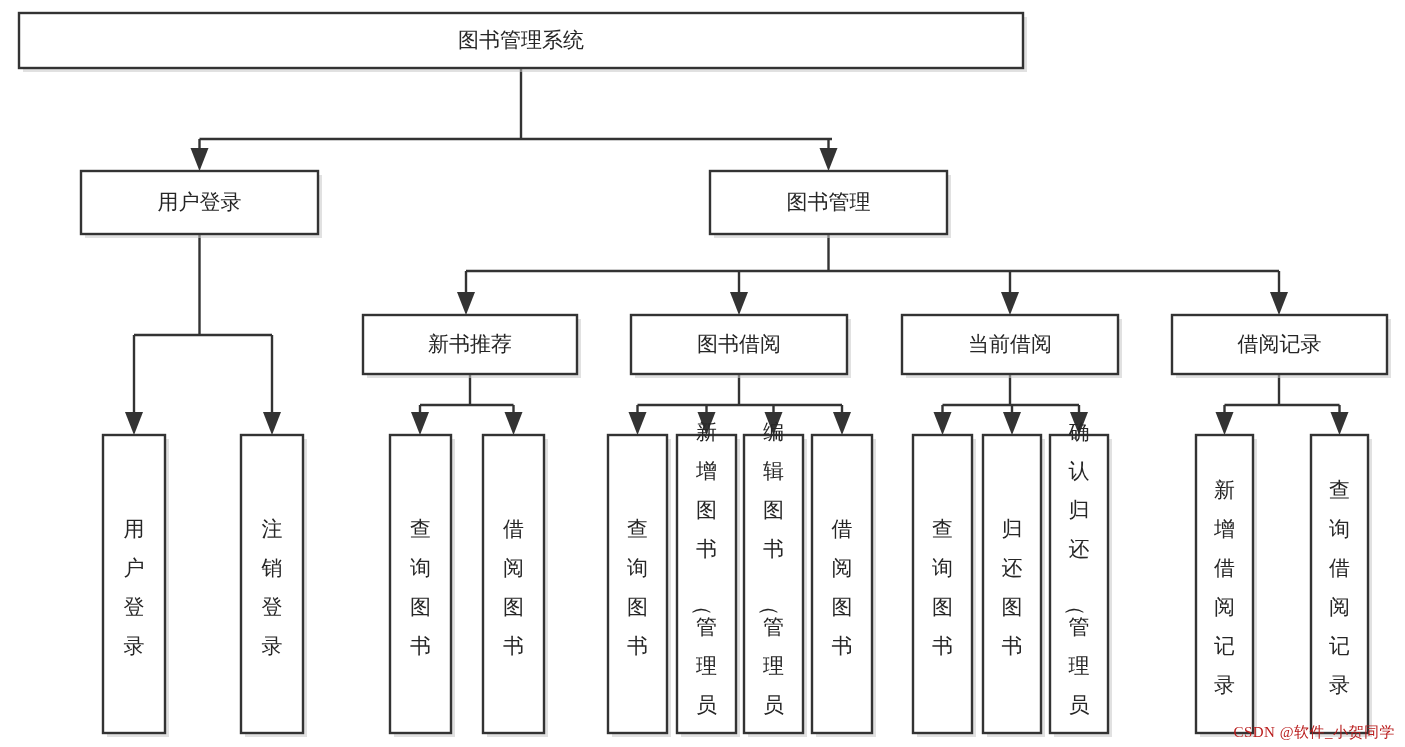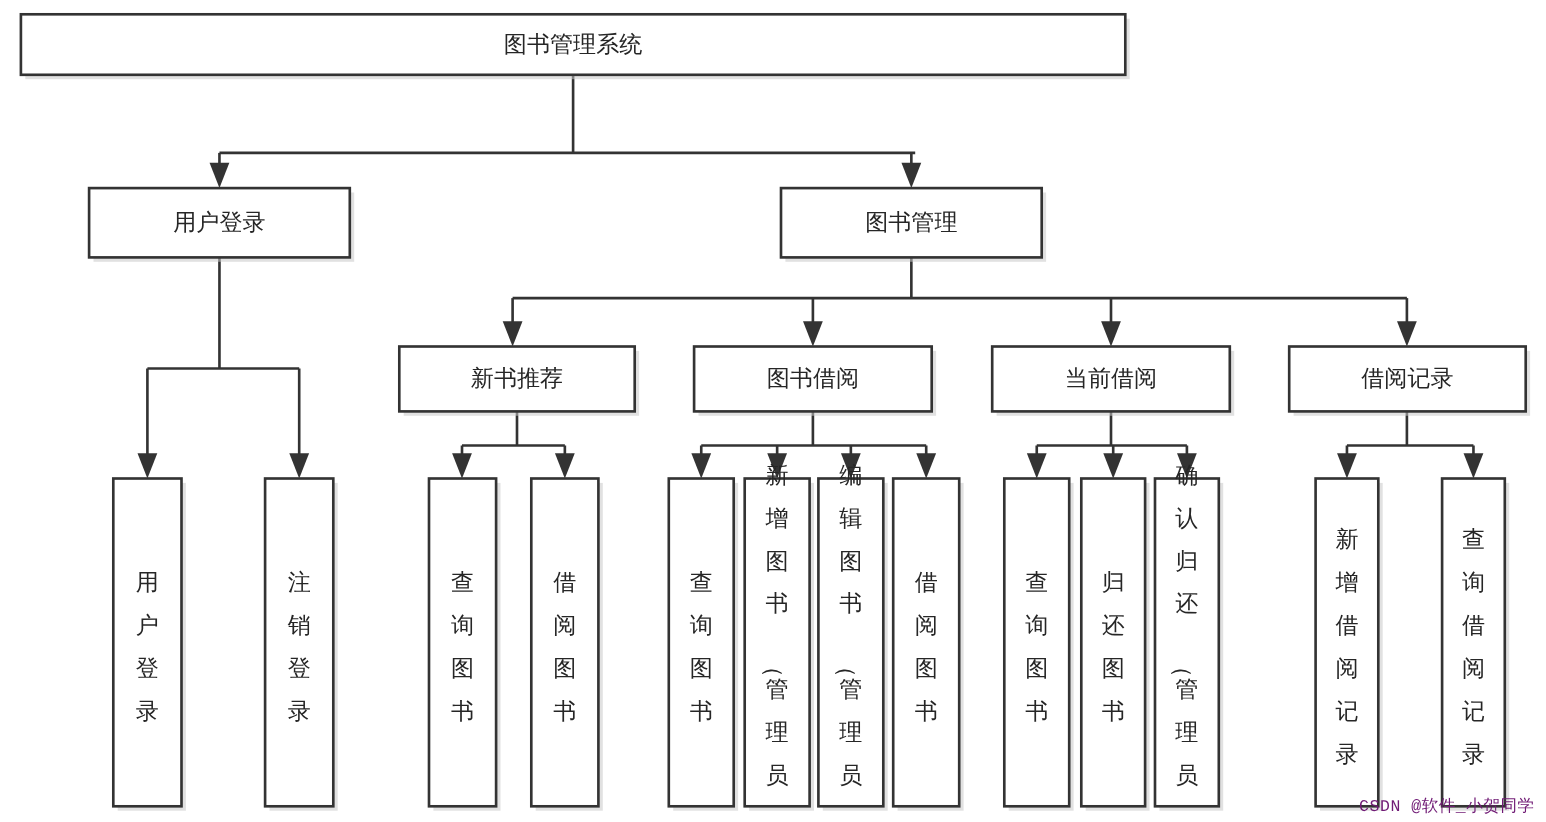--- a/index.html
+++ b/index.html
@@ -34,23 +34,23 @@
   .edge{
     stroke:#333333;
     stroke-width:2.4;
     fill:none;
     stroke-linecap:butt;
   }
   .arrow-head{fill:#333333;}
   .watermark{
     position:absolute;
     right:10px;bottom:5px;
-    font-family:Liberation Mono, monospace;
+    font-family:Liberation Serif, serif;
     font-size:15px;
-    color:#701a75;
+    color:#b91c1c;
     white-space:nowrap;
     user-select:none;
     letter-spacing:.5px;
   }
 </style>
 </head>
 <body>
 
 <svg id="diagram" viewBox="0 0 1405 747" xmlns="http://www.w3.org/2000/svg">
 

